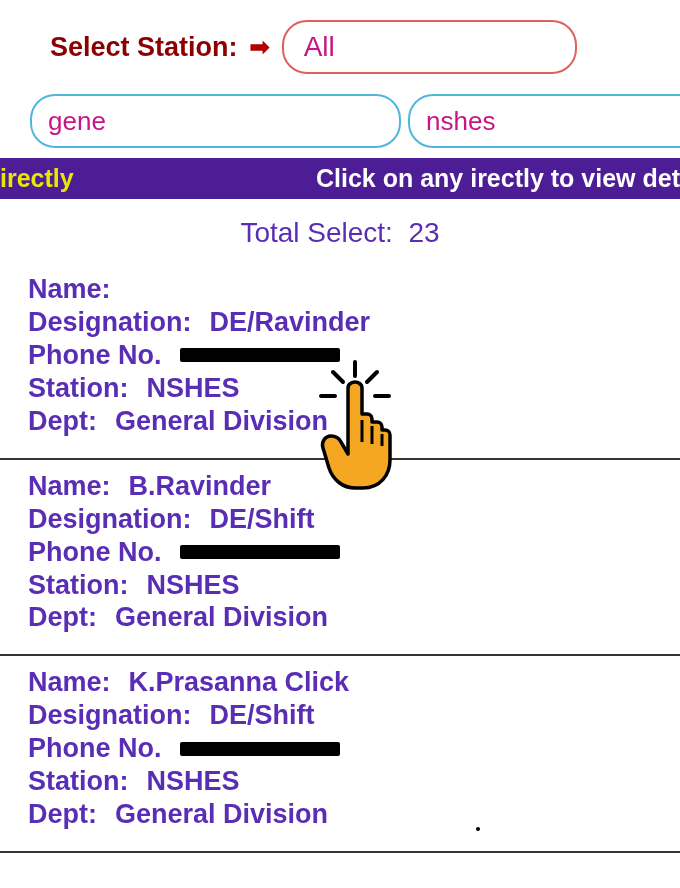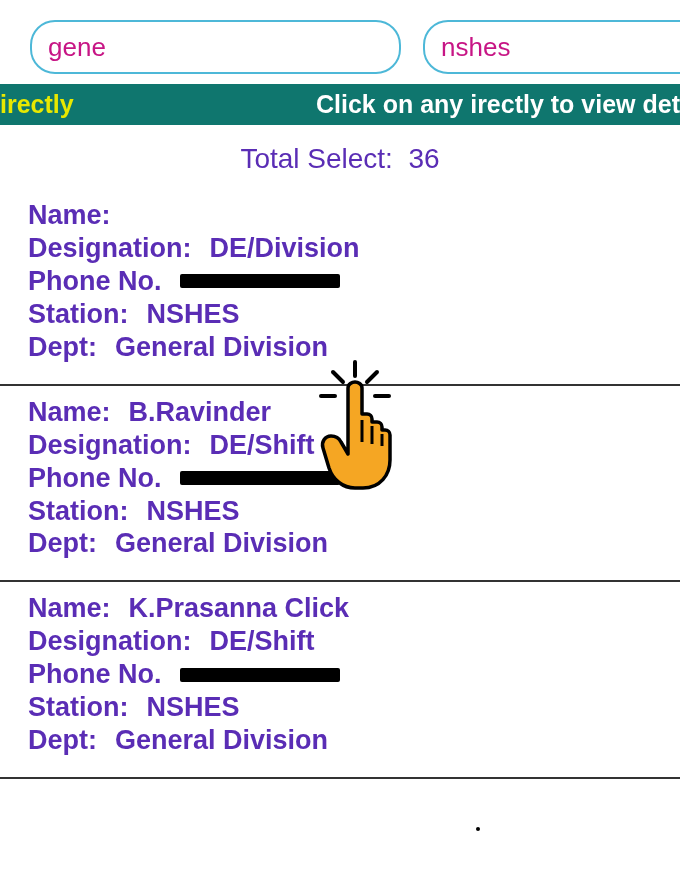--- a/index.html
+++ b/index.html
@@ -42,42 +42,42 @@
       font-size: 28px;
       color: #c71585;
       width: 295px;
       height: 54px;
       display: flex;
       align-items: center;
       font-weight: 500;
     }
     .search-row {
       display: flex;
-      gap: 22px;
+      gap: 7px;
     }
     .search-input {
       border: 2px solid #4db8d8;
       border-radius: 25px;
       padding: 10px 16px;
       font-size: 26px;
       color: #c71585;
       height: 54px;
       font-weight: 500;
       flex: 1;
       outline: none;
       font-family: inherit;
     }
     .search-input::placeholder {
       color: #c71585;
     }
     .cursor-line {
       position: relative;
     }
     .banner {
-      background: #0f766e;
+      background: #4c1d95;
       padding: 6px 0;
       display: flex;
       white-space: nowrap;
       font-size: 25px;
       font-weight: bold;
       overflow: hidden;
     }
     .banner-left {
       color: #e8e800;
     }
@@ -153,44 +153,51 @@
       width: 4px;
       height: 4px;
       background: #000;
       border-radius: 50%;
     }
   </style>
 </head>
 <body>
 
 <div class="top-section">
+  <div class="station-row">
+    <span class="station-label">Select Station:</span>
+    <span class="arrow-icon">➡</span>
+    <div class="select-box">
+      <span>All</span>
+    </div>
+  </div>
   <div class="search-row">
     <input class="search-input cursor-line" type="text" value="gene" style="">
     <input class="search-input" type="text" value="nshes" style="">
   </div>
 </div>
 
 <div class="banner">
   <span class="banner-left">irectly</span>
   <span class="banner-right">Click on any irectly to view det</span>
 </div>
 
 <div class="total-records">
-  <span>Total Select:</span>&nbsp;&nbsp;<span>36</span>
+  <span>Total Select:</span>&nbsp;&nbsp;<span>23</span>
 </div>
 
 <div class="contacts">
 
   <div class="contact-card">
     <div class="field">
       <span class="field-label">Name:</span>
     </div>
     <div class="field">
       <span class="field-label">Designation:</span>
-      <span class="field-value">DE/Division</span>
+      <span class="field-value">DE/Ravinder</span>
     </div>
     <div class="field">
       <span class="field-label">Phone No.</span>
       <span class="redacted"></span>
     </div>
     <div class="field">
       <span class="field-label">Station:</span>
       <span class="field-value">NSHES</span>
     </div>
     <div class="field">

